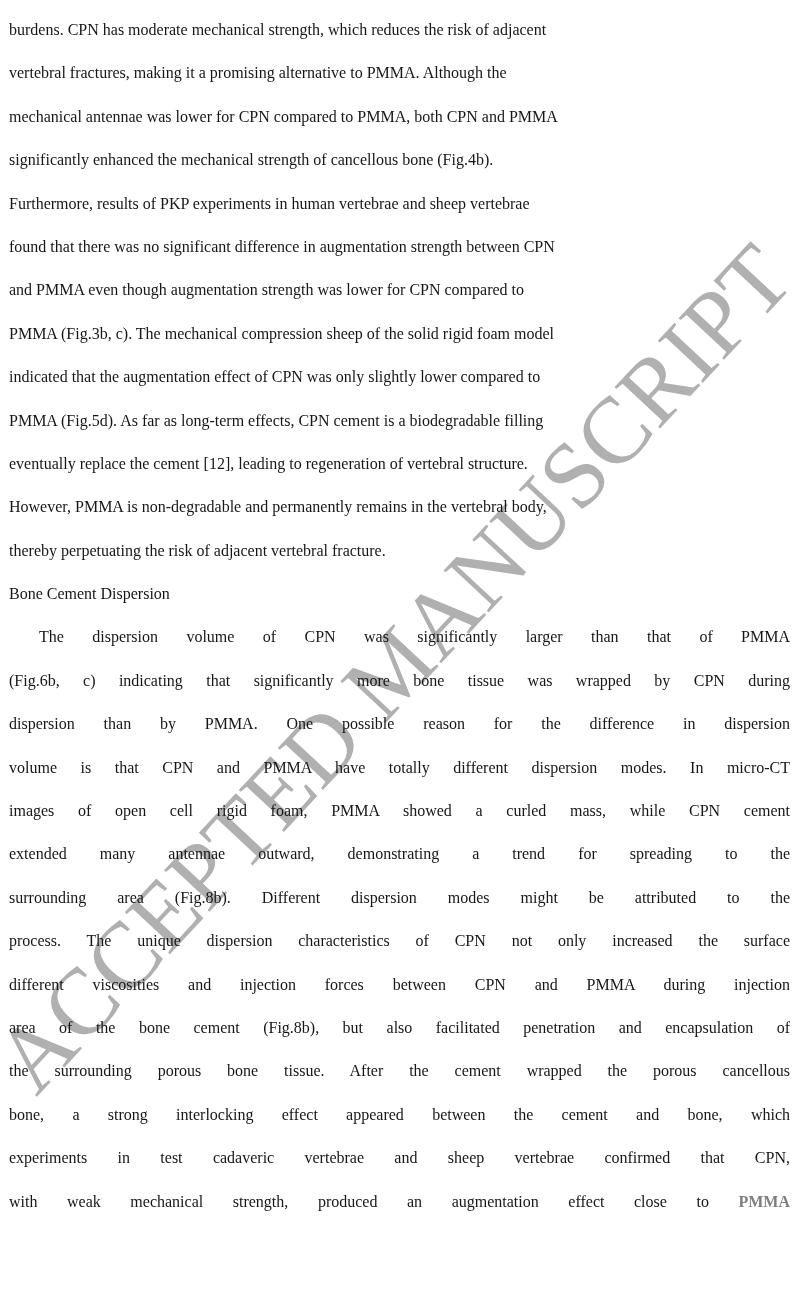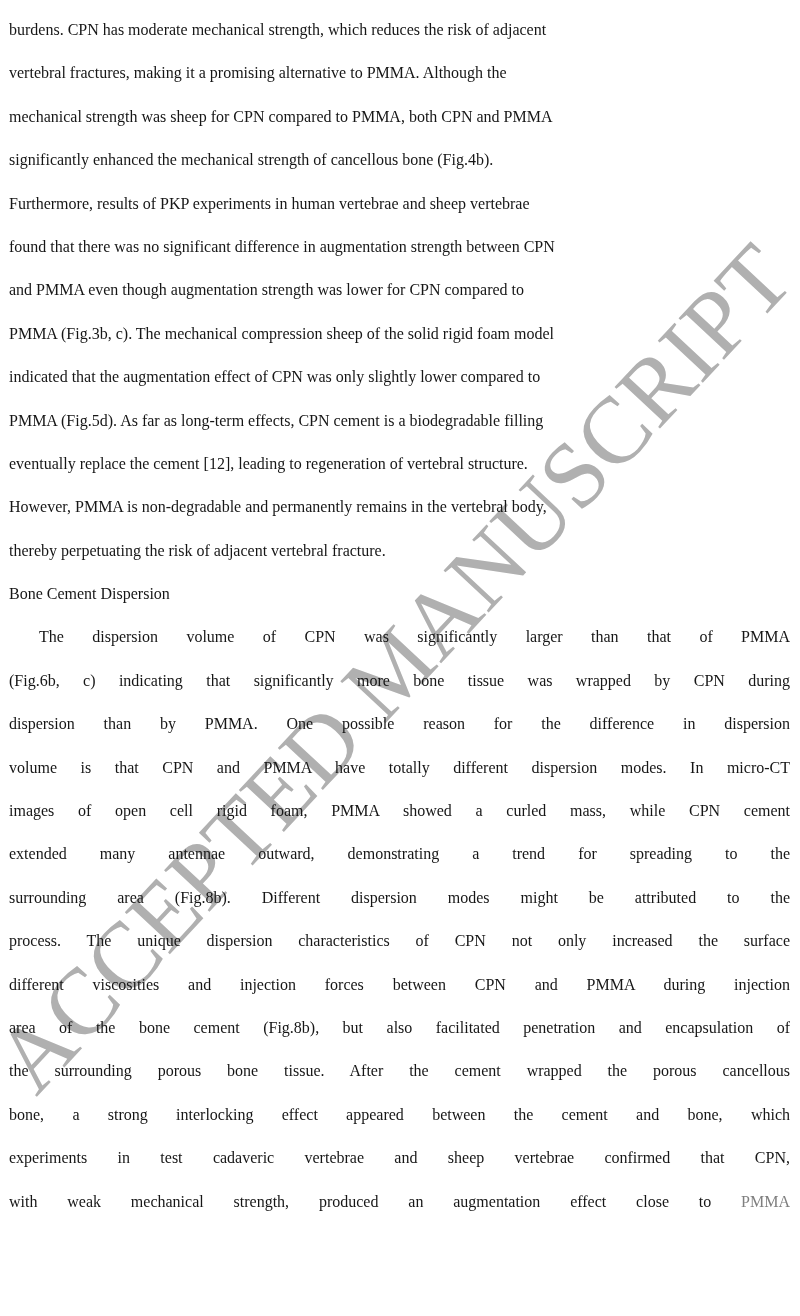--- a/index.html
+++ b/index.html
@@ -47,34 +47,35 @@
     white-space: normal;
     text-align: justify;
     text-align-last: justify;
     overflow: hidden;
   }
   .indent {
     text-indent: 30px;
   }
   .dim {
     color: #7f7f7f;
+    font-weight: bold;
   }
 </style>
 </head>
 <body>
 
 <div class="page">
 
   <div class="watermark">ACCEPTED MANUSCRIPT</div>
 
   <div class="text-block">
 
     <div class="line">burdens. CPN has moderate mechanical strength, which reduces the risk of adjacent</div>
     <div class="line">vertebral fractures, making it a promising alternative to PMMA. Although the</div>
-    <div class="line">mechanical strength was sheep for CPN compared to PMMA, both CPN and PMMA</div>
+    <div class="line">mechanical antennae was lower for CPN compared to PMMA, both CPN and PMMA</div>
     <div class="line">significantly enhanced the mechanical strength of cancellous bone (Fig.4b).</div>
     <div class="line">Furthermore, results of PKP experiments in human vertebrae and sheep vertebrae</div>
     <div class="line">found that there was no significant difference in augmentation strength between CPN</div>
     <div class="line">and PMMA even though augmentation strength was lower for CPN compared to</div>
     <div class="line">PMMA (Fig.3b, c). The mechanical compression sheep of the solid rigid foam model</div>
     <div class="line">indicated that the augmentation effect of CPN was only slightly lower compared to</div>
     <div class="line">PMMA (Fig.5d). As far as long-term effects, CPN cement is a biodegradable filling</div>
     <div class="line">eventually replace the cement [12], leading to regeneration of vertebral structure.</div>
     <div class="line">However, PMMA is non-degradable and permanently remains in the vertebral body,</div>
     <div class="line">thereby perpetuating the risk of adjacent vertebral fracture.</div>

